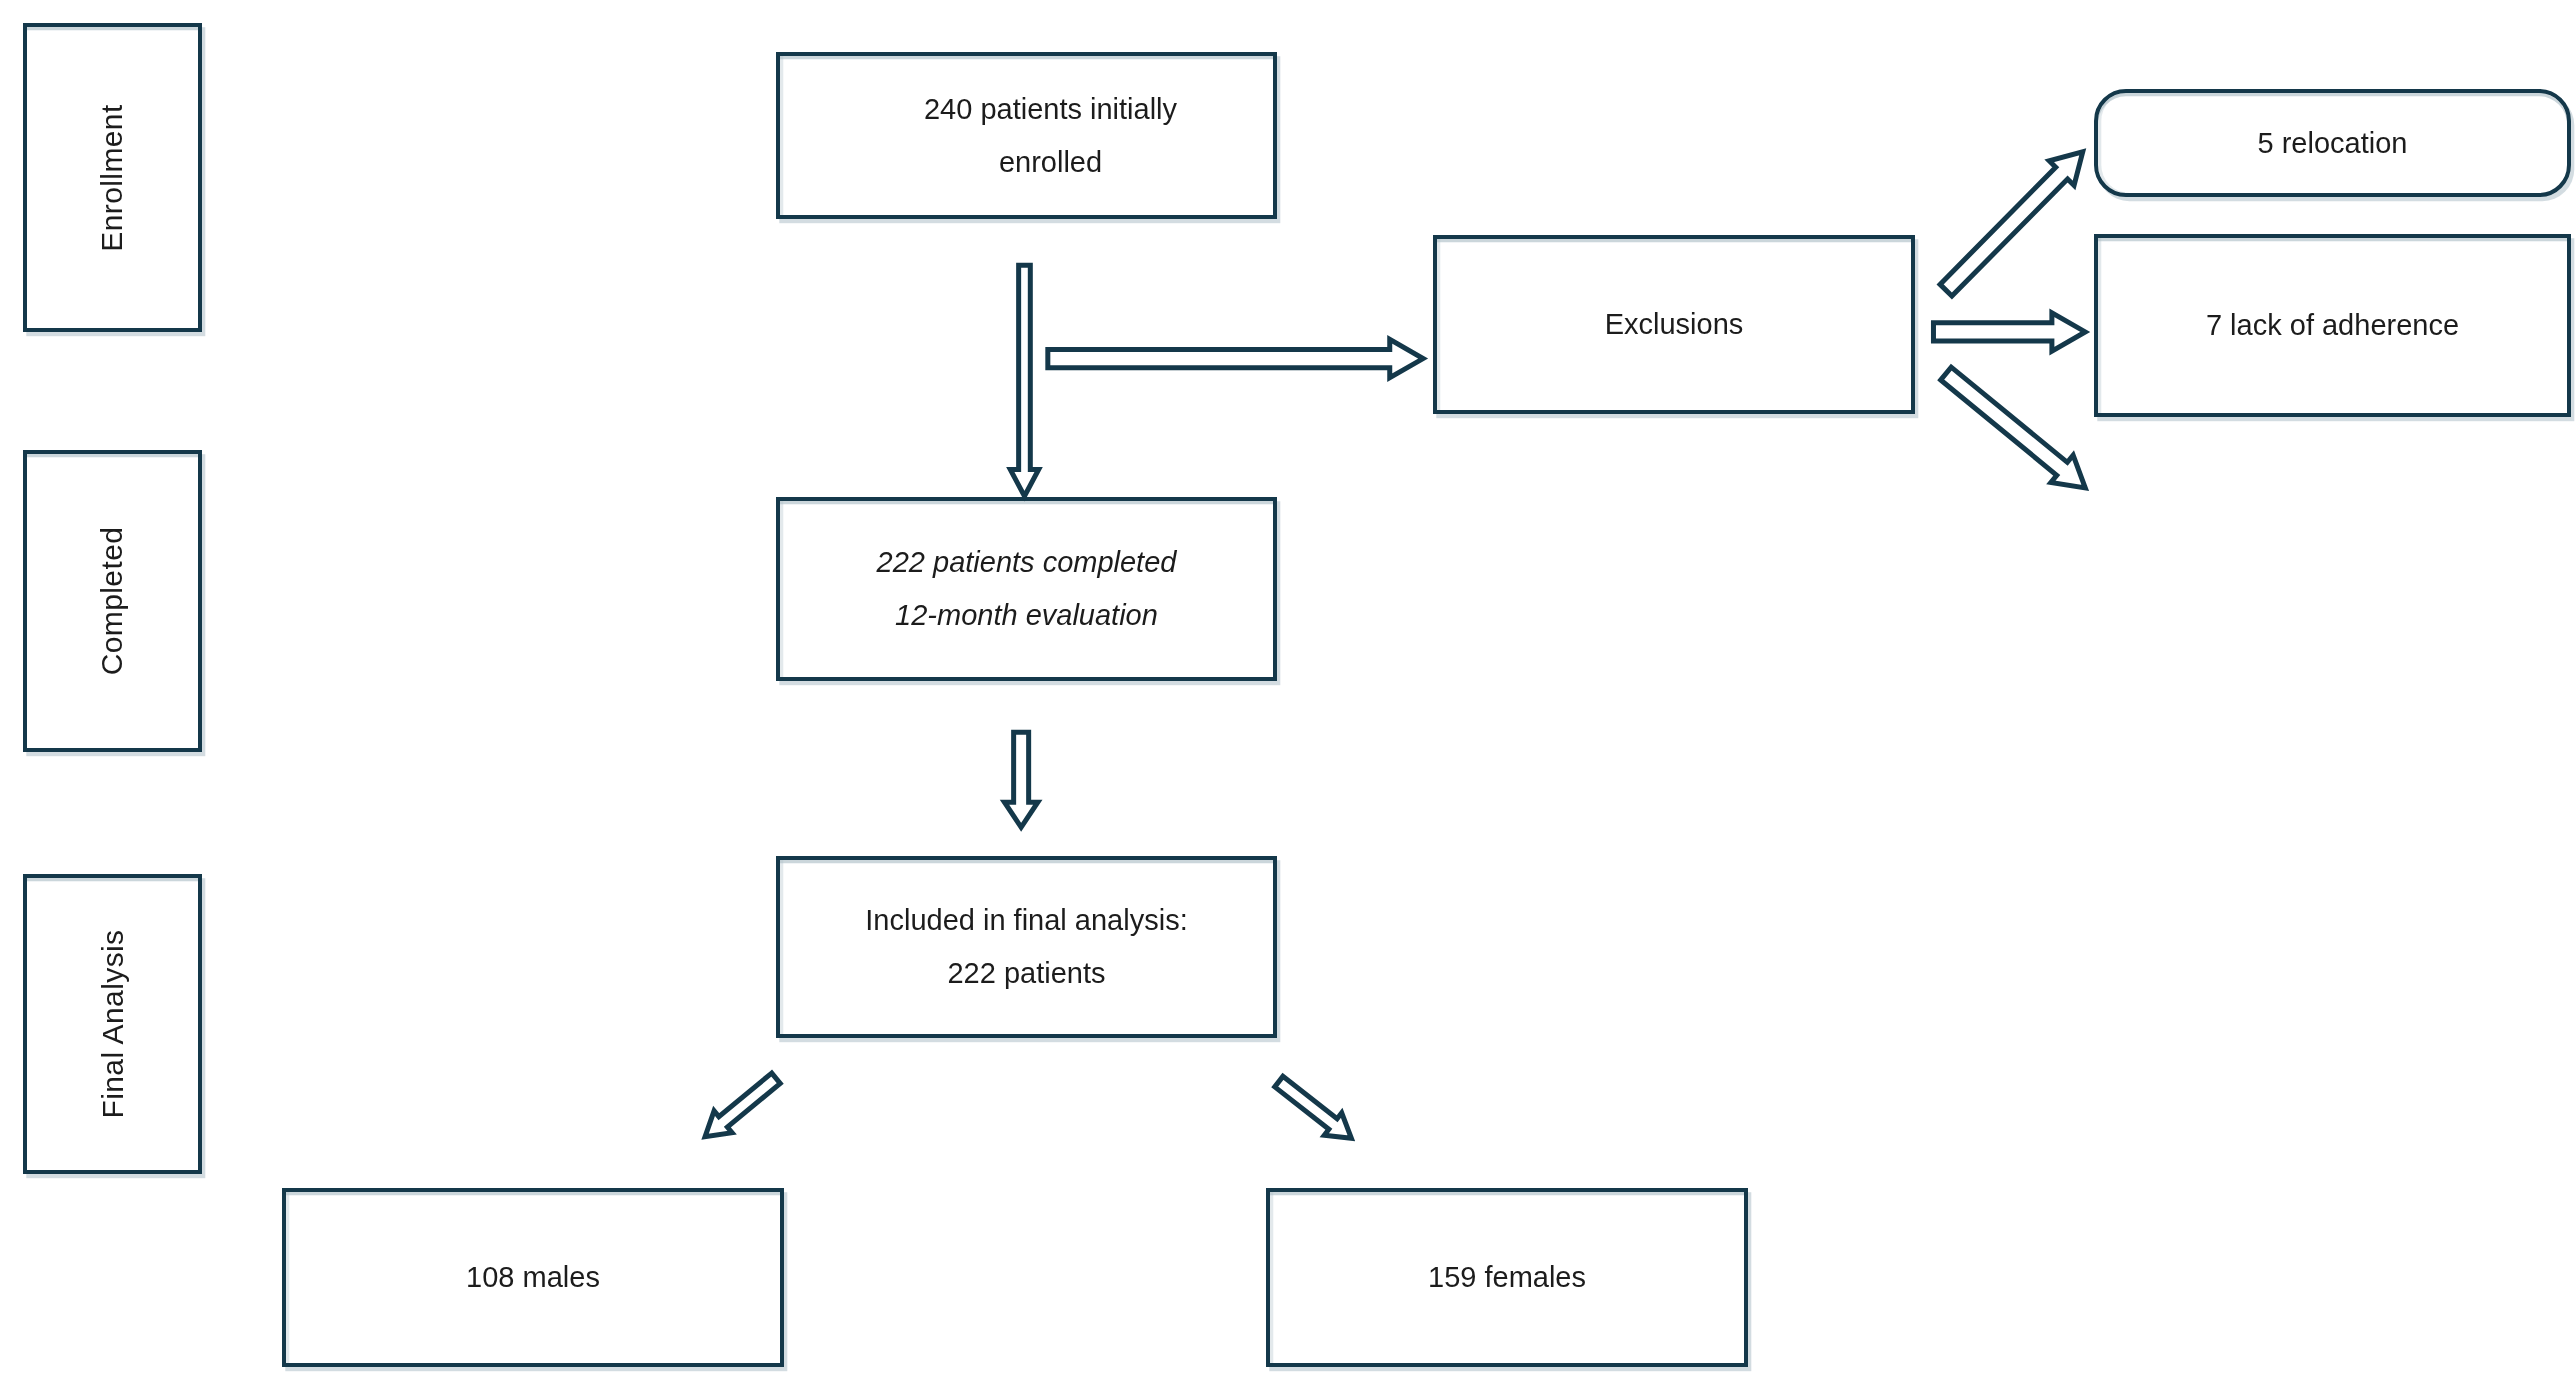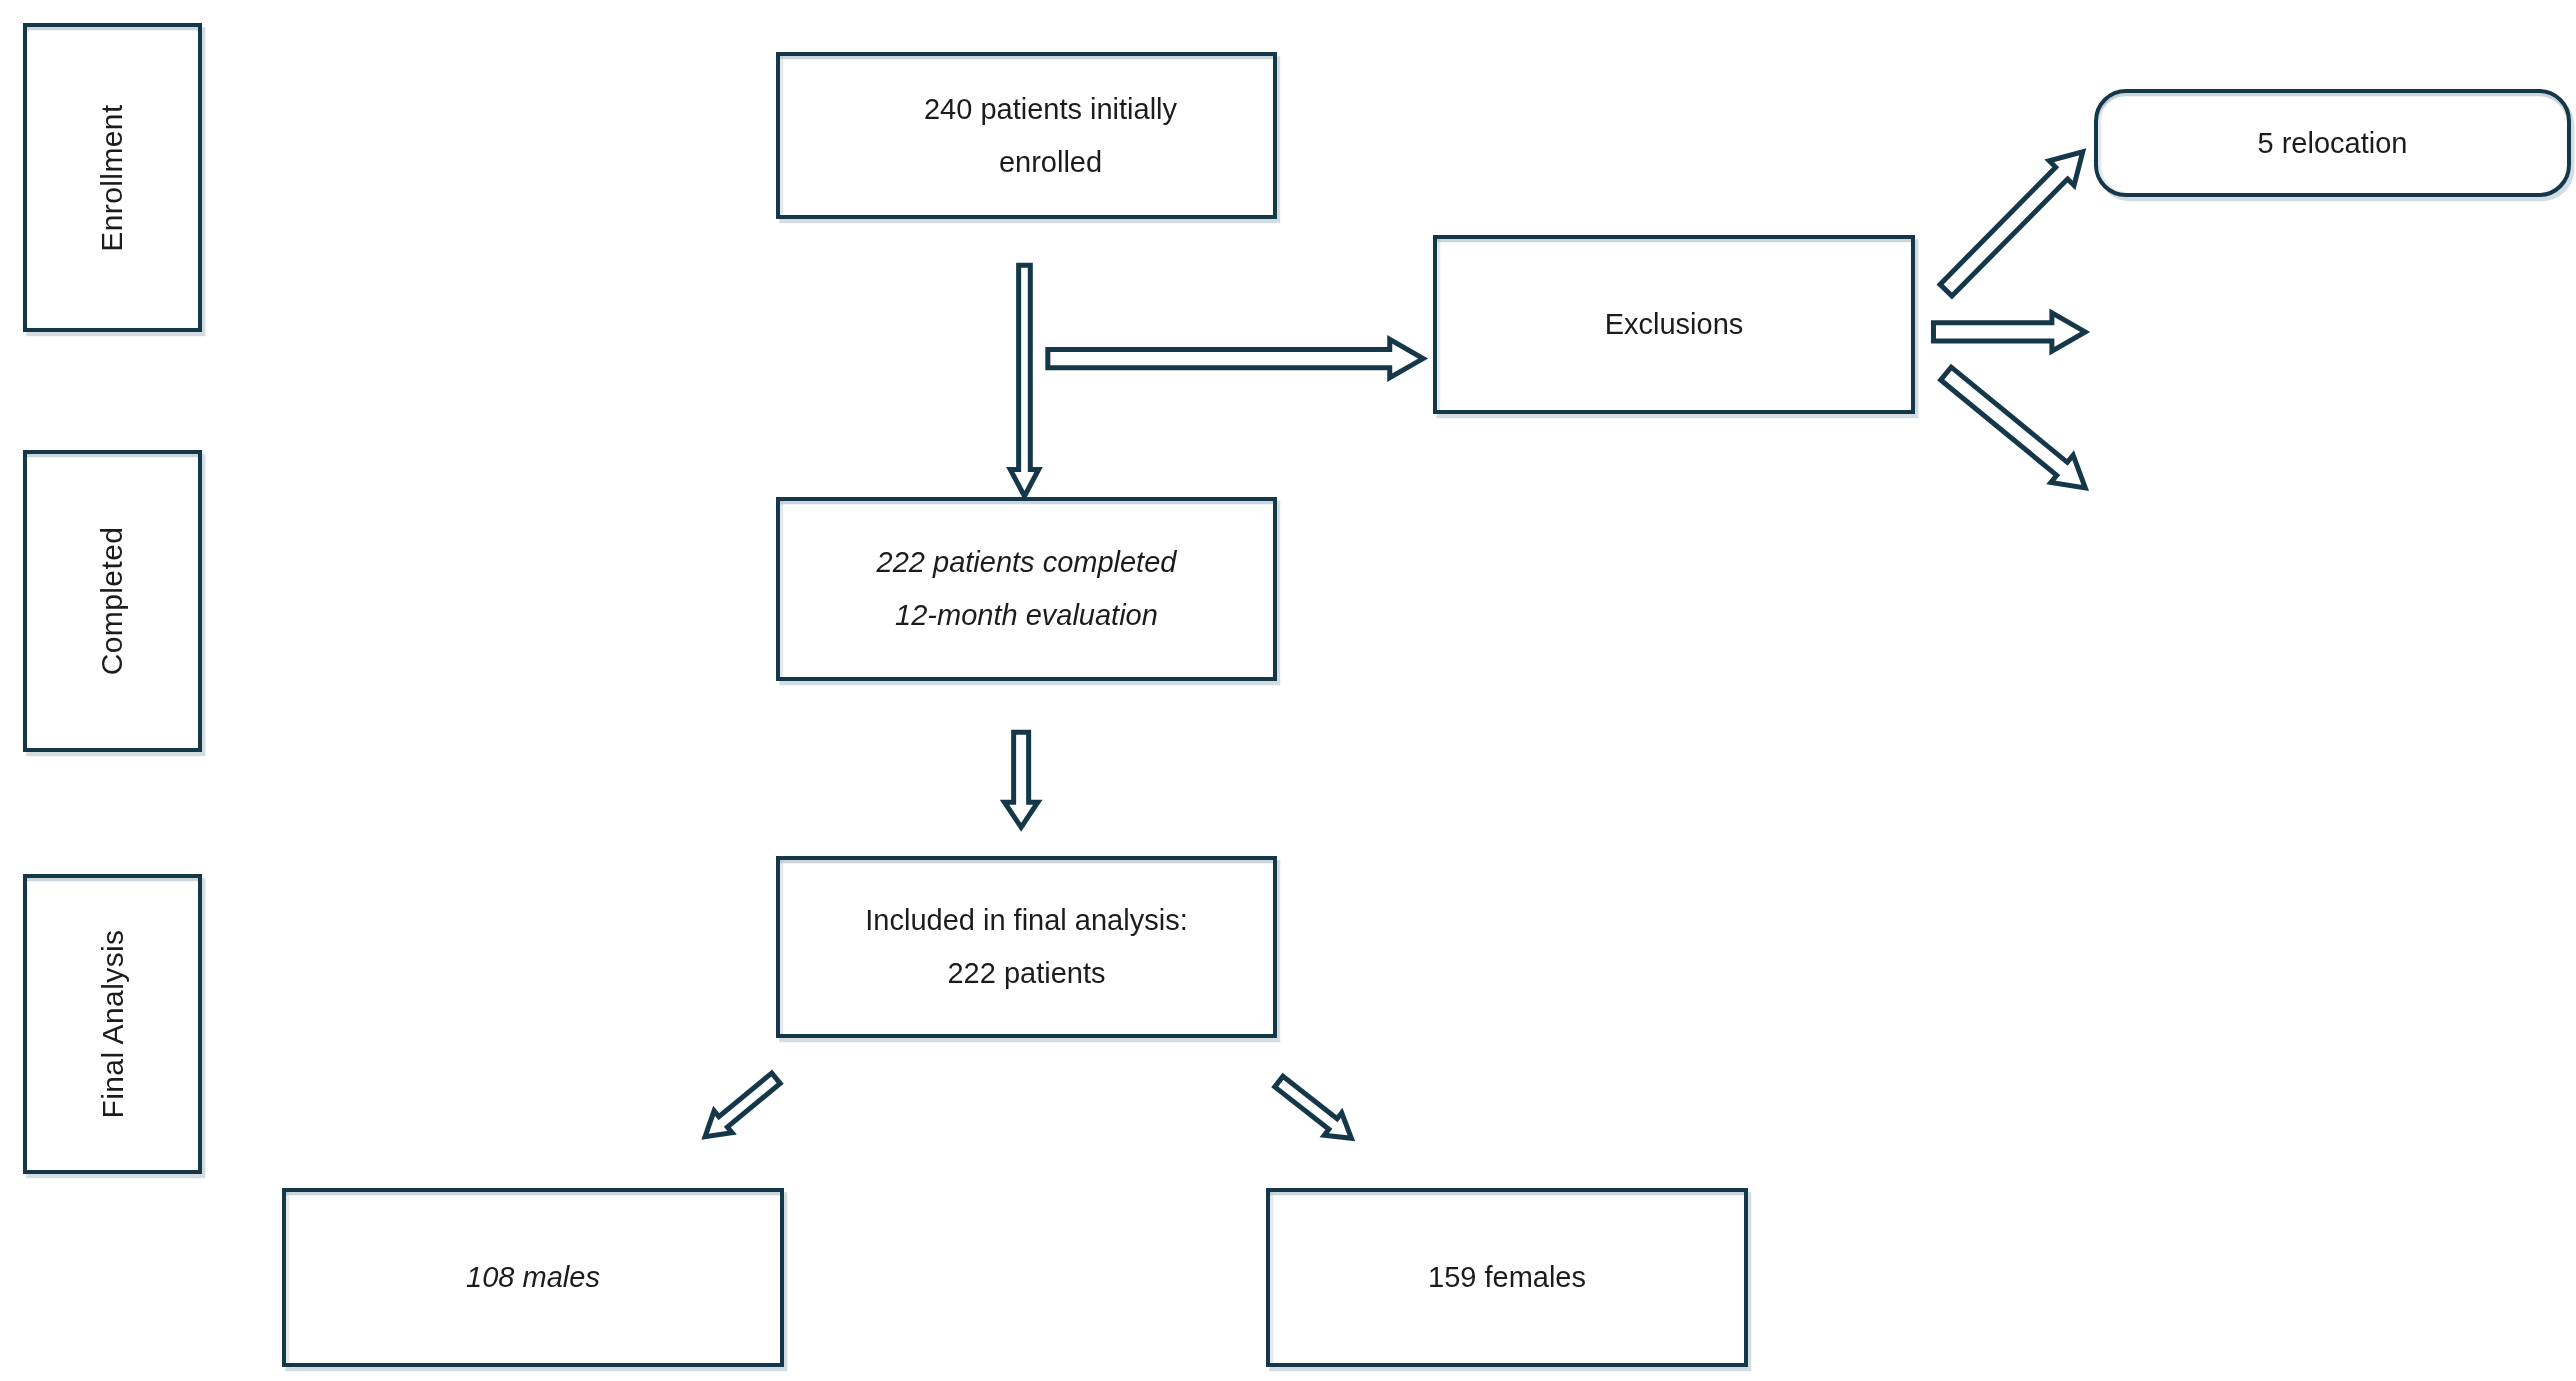--- a/index.html
+++ b/index.html
@@ -69,33 +69,36 @@
   </div>
 
   <div class="box" style="left:1433px;top:235px;width:482px;height:179px;">
     <span>Exclusions</span>
   </div>
 
   <div class="box" style="left:2094px;top:89px;width:477px;height:108px;border-radius:32px;">
     <span>5 relocation</span>
   </div>
 
+  <div class="box" style="left:2094px;top:234px;width:477px;height:183px;">
+    <span>7 lack of adherence</span>
+  </div>
 
 
   <div class="box" style="left:776px;top:497px;width:501px;height:184px;font-style:italic;">
     <span>222 patients completed</span>
     <span>12-month evaluation</span>
   </div>
 
   <div class="box" style="left:776px;top:856px;width:501px;height:182px;">
     <span>Included in final analysis:</span>
     <span>222 patients</span>
   </div>
 
-  <div class="box" style="left:282px;top:1188px;width:502px;height:179px;font-style:italic;">
+  <div class="box" style="left:282px;top:1188px;width:502px;height:179px;">
     <span>108 males</span>
   </div>
 
   <div class="box" style="left:1266px;top:1188px;width:482px;height:179px;">
     <span>159 females</span>
   </div>
 
   <svg id="arrow-layer" viewBox="0 0 3088 1656" xmlns="http://www.w3.org/2000/svg">
       <path d="M1221.0 318.0 L 1221.0 563.0 L 1211.0 563.0 L 1228.0 595.0 L 1245.0 563.0 L 1235.0 563.0 L 1235.0 318.0 Z" fill="#ffffff" stroke="#14384a" stroke-width="6" stroke-linejoin="miter"></path>
       <path d="M1256.0 441.0 L 1666.0 441.0 L 1666.0 453.0 L 1706.0 430.0 L 1666.0 407.0 L 1666.0 419.0 L 1256.0 419.0 Z" fill="#ffffff" stroke="#14384a" stroke-width="6" stroke-linejoin="miter"></path>

